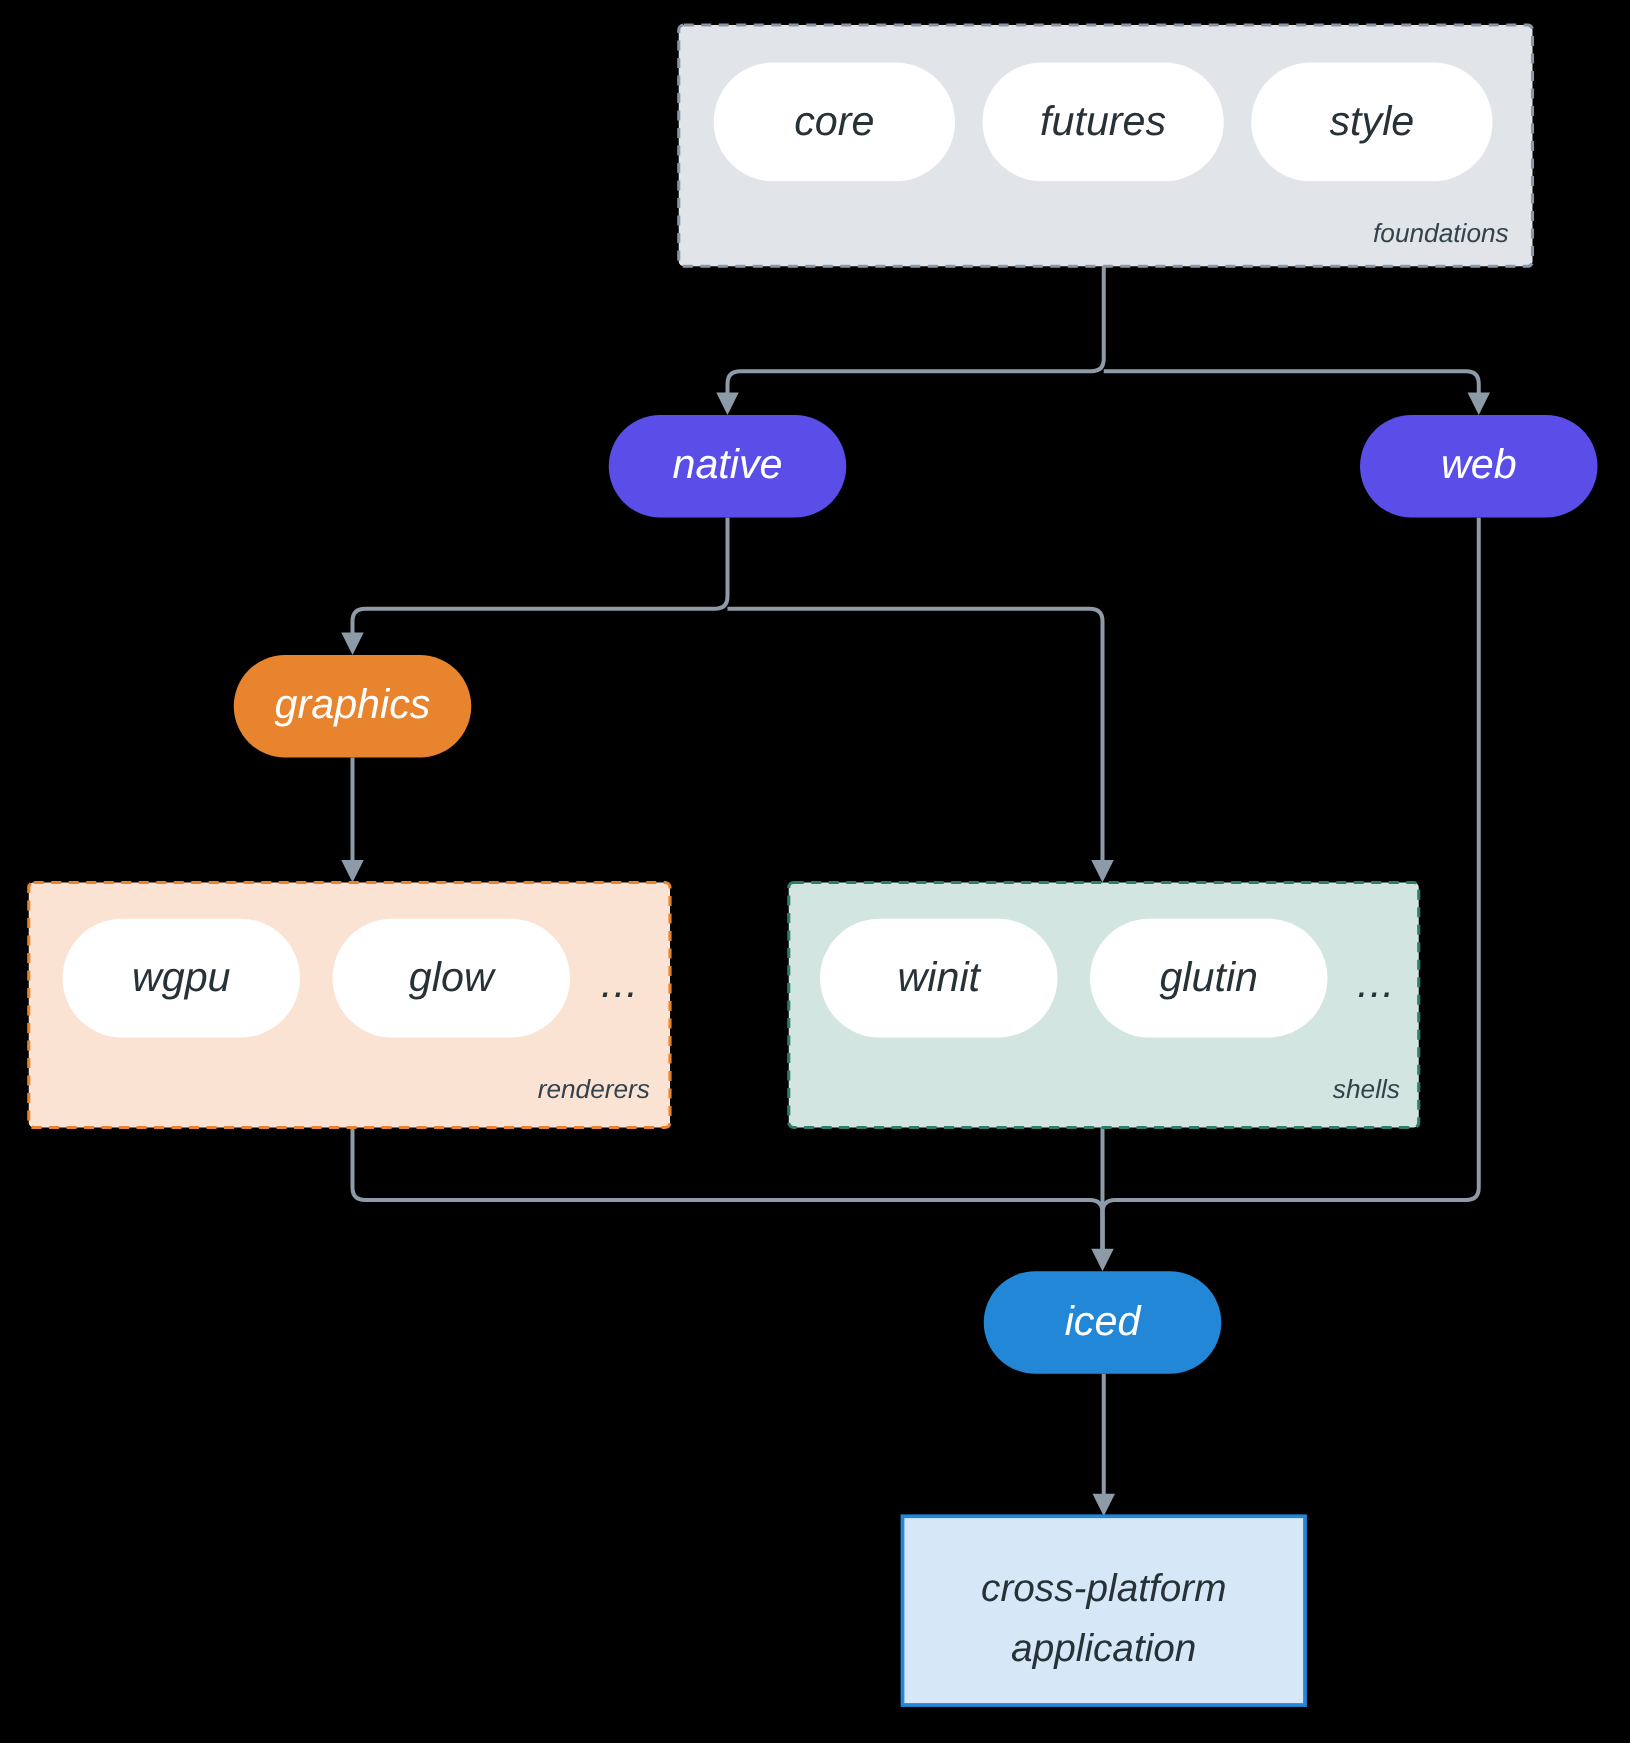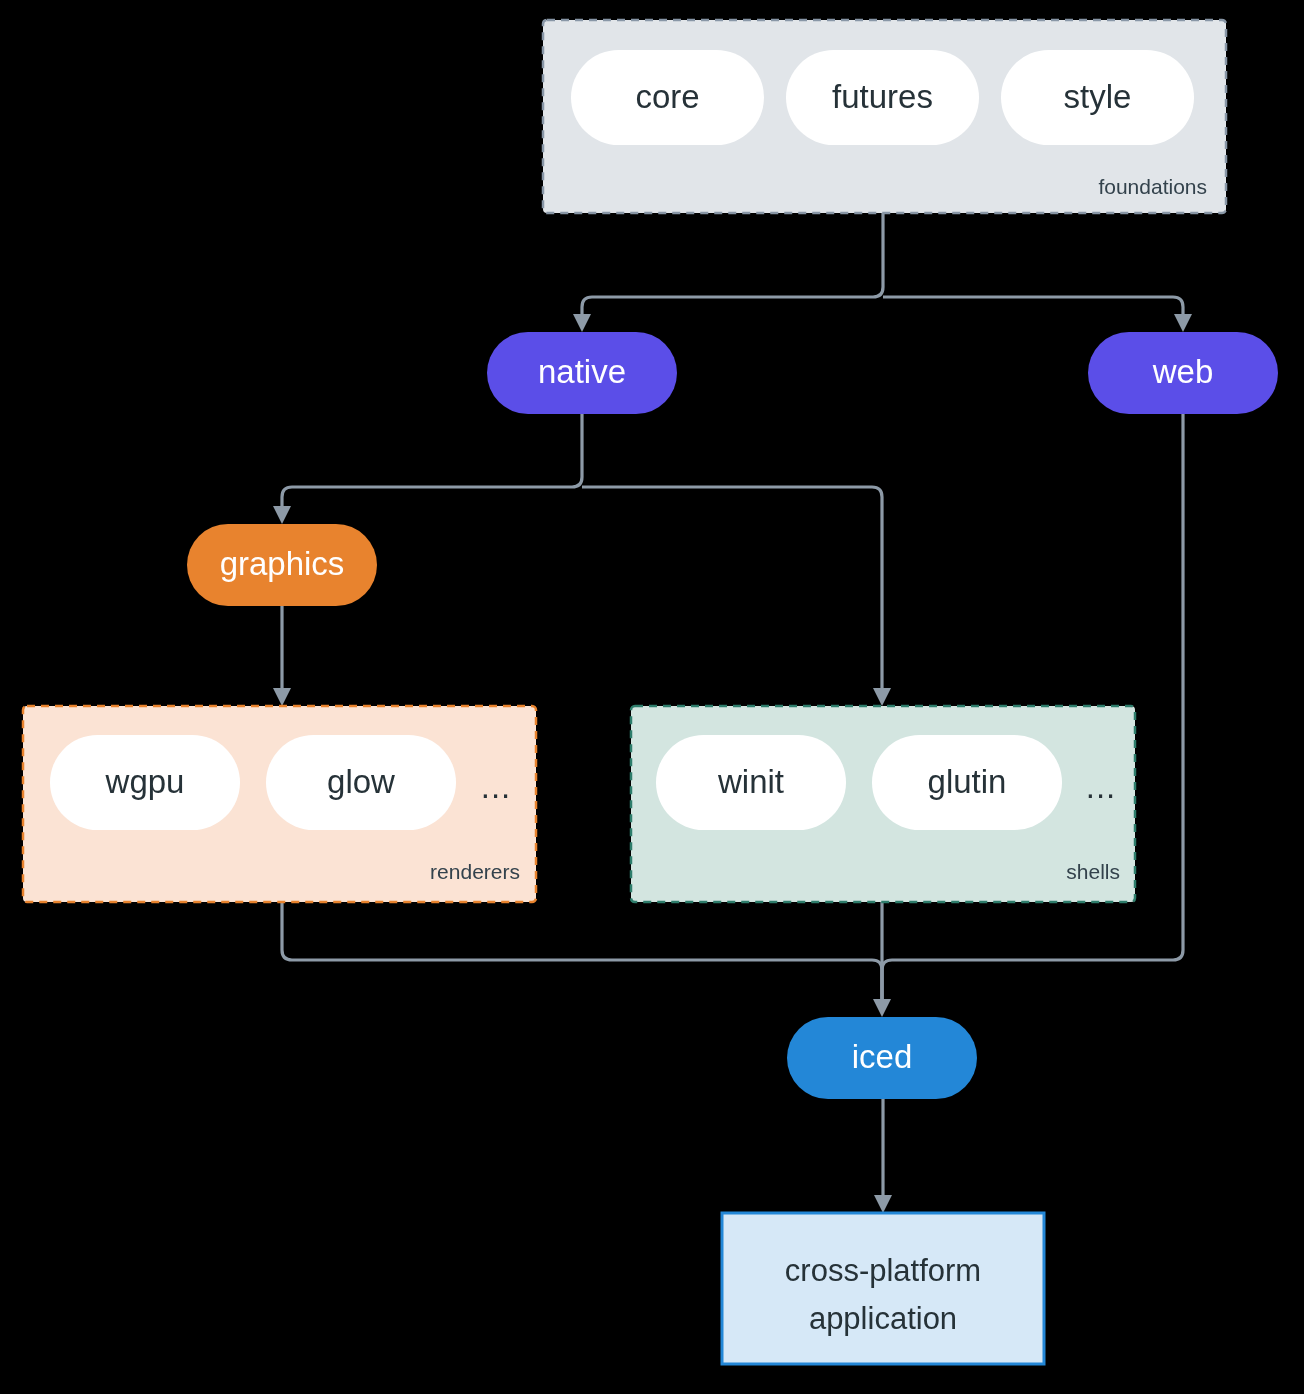--- a/index.html
+++ b/index.html
@@ -10,20 +10,21 @@
   body {
     width: 1304px;
     height: 1394px;
     overflow: hidden;
     font-family: "Liberation Sans", sans-serif;
   }
   #diagram-root {
     position: relative;
     width: 1304px;
     height: 1394px;
+    font-style: italic;
   }
   svg.diagram {
     display: block;
     width: 1304px;
     height: 1394px;
   }
   .node-label {
     font-family: "Liberation Sans", sans-serif;
     text-anchor: middle;
     dominant-baseline: middle;

